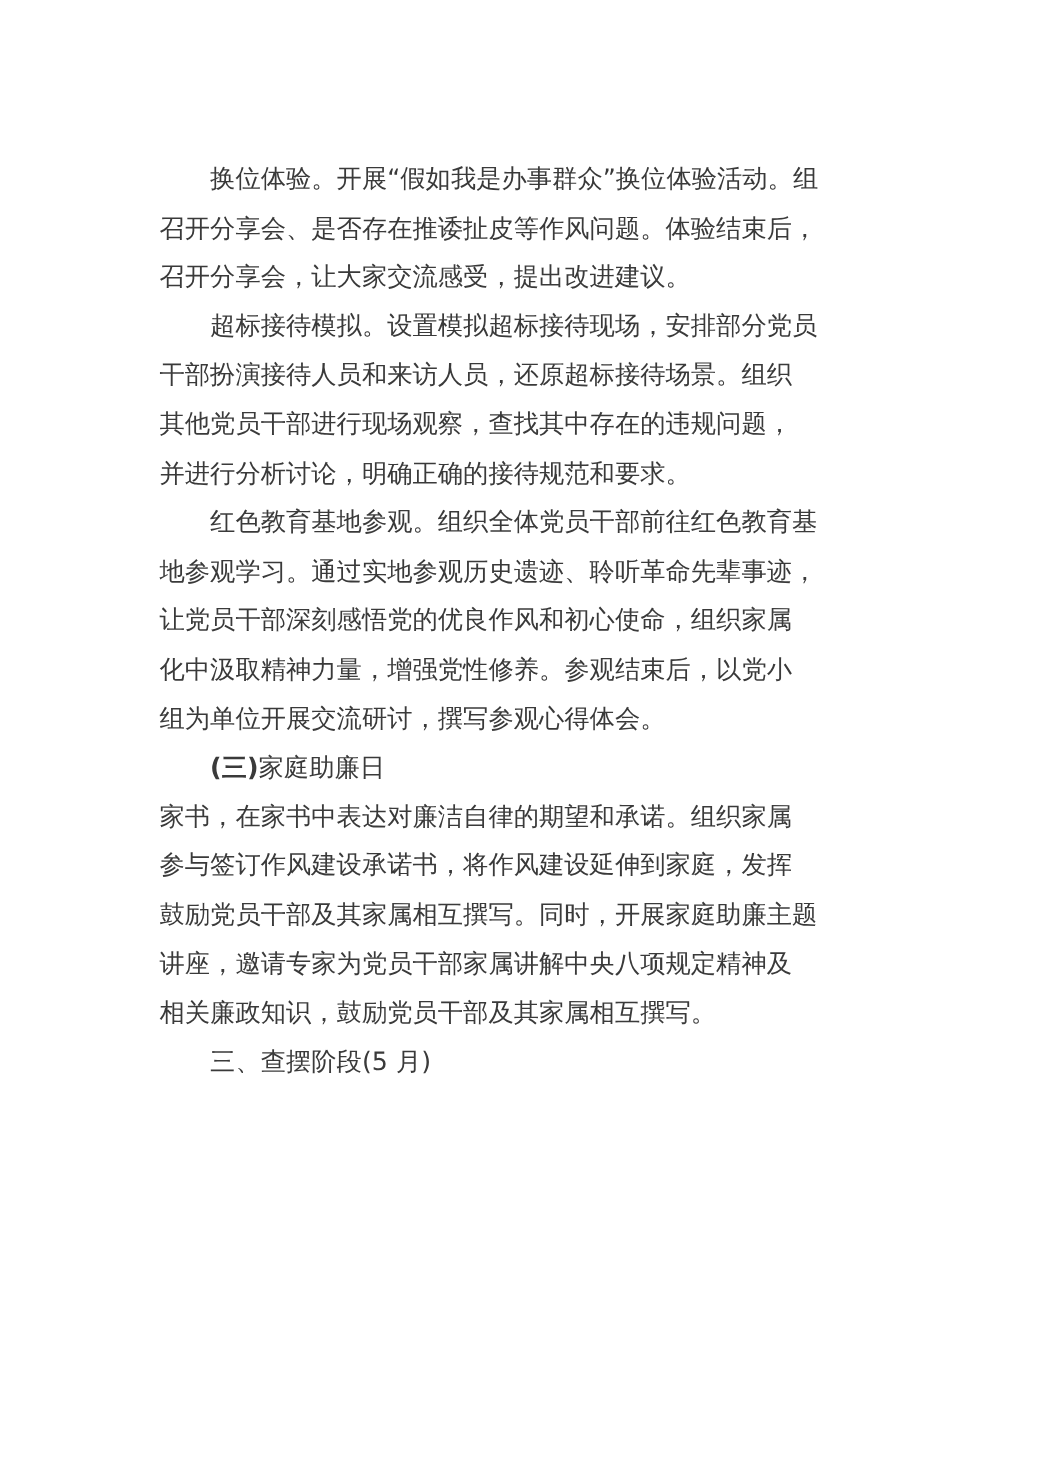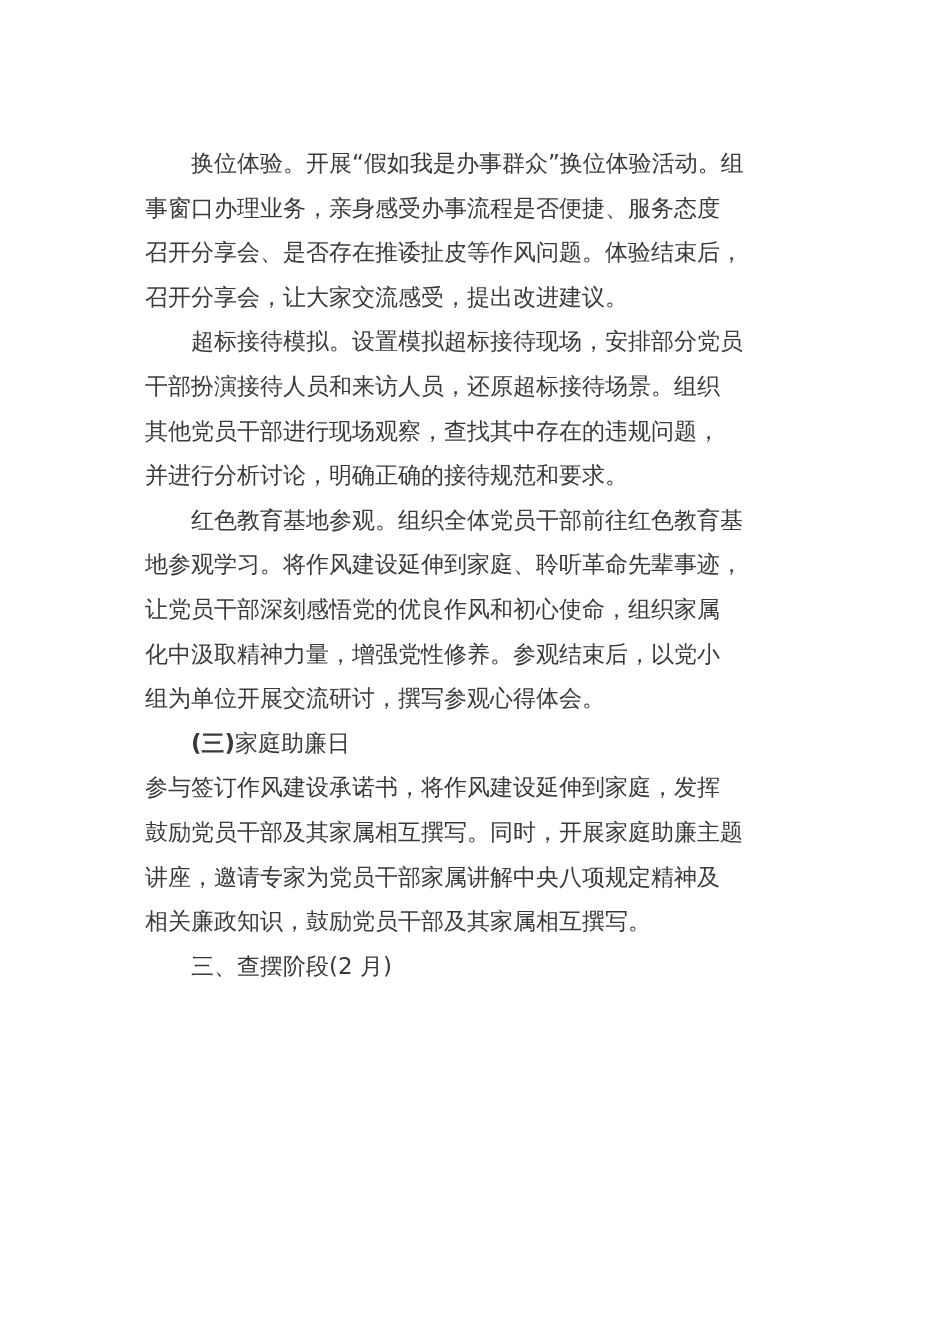--- a/index.html
+++ b/index.html
@@ -45,47 +45,47 @@
     }
   </style>
 </head>
 <body>
 
 <div class="page">
   <div class="content">
 
     <div>
       <span class="line indent">换位体验。开展“假如我是办事群众”换位体验活动。组</span>
-      <span class="line">事窗口办理业务，亲身感受办事流程是否便捷、服务态度</span>
       <span class="line">召开分享会、是否存在推诿扯皮等作风问题。体验结束后，</span>
       <span class="line">召开分享会，让大家交流感受，提出改进建议。</span>
     </div>
 
     <div>
       <span class="line indent">超标接待模拟。设置模拟超标接待现场，安排部分党员</span>
       <span class="line">干部扮演接待人员和来访人员，还原超标接待场景。组织</span>
       <span class="line">其他党员干部进行现场观察，查找其中存在的违规问题，</span>
       <span class="line">并进行分析讨论，明确正确的接待规范和要求。</span>
     </div>
 
     <div>
       <span class="line indent">红色教育基地参观。组织全体党员干部前往红色教育基</span>
-      <span class="line">地参观学习。将作风建设延伸到家庭、聆听革命先辈事迹，</span>
+      <span class="line">地参观学习。通过实地参观历史遗迹、聆听革命先辈事迹，</span>
       <span class="line">让党员干部深刻感悟党的优良作风和初心使命，组织家属</span>
       <span class="line">化中汲取精神力量，增强党性修养。参观结束后，以党小</span>
       <span class="line">组为单位开展交流研讨，撰写参观心得体会。</span>
     </div>
 
     <div class="line indent">
       <span class="heading-paren">(三)</span><span>家庭助廉日</span>
     </div>
 
     <div>
+      <span class="line">家书，在家书中表达对廉洁自律的期望和承诺。组织家属</span>
       <span class="line">参与签订作风建设承诺书，将作风建设延伸到家庭，发挥</span>
       <span class="line">鼓励党员干部及其家属相互撰写。同时，开展家庭助廉主题</span>
       <span class="line">讲座，邀请专家为党员干部家属讲解中央八项规定精神及</span>
       <span class="line">相关廉政知识，鼓励党员干部及其家属相互撰写。</span>
     </div>
 
-    <div class="line indent">三、查摆阶段(2 月)</div>
+    <div class="line indent">三、查摆阶段(5 月)</div>
 
   </div>
 </div>
 
 </body></html>

